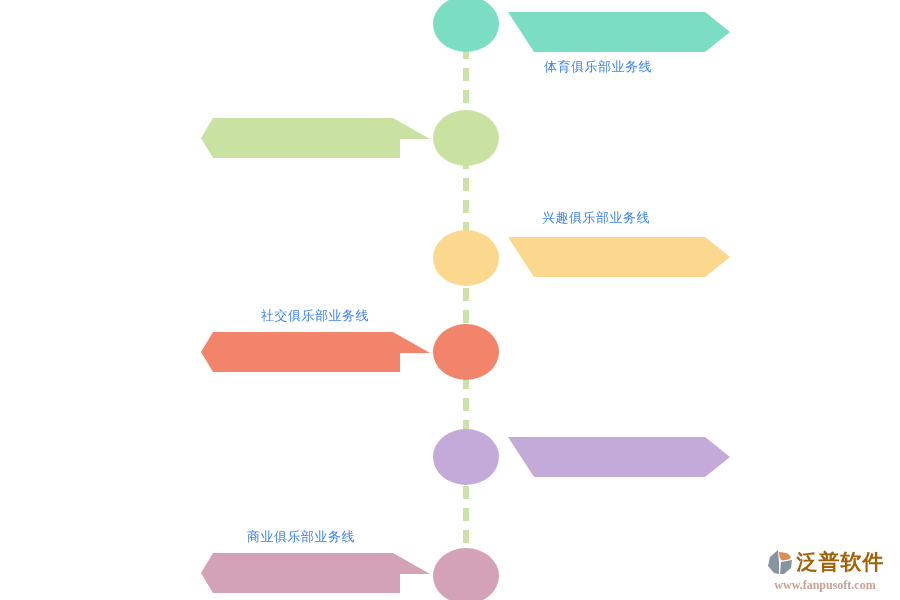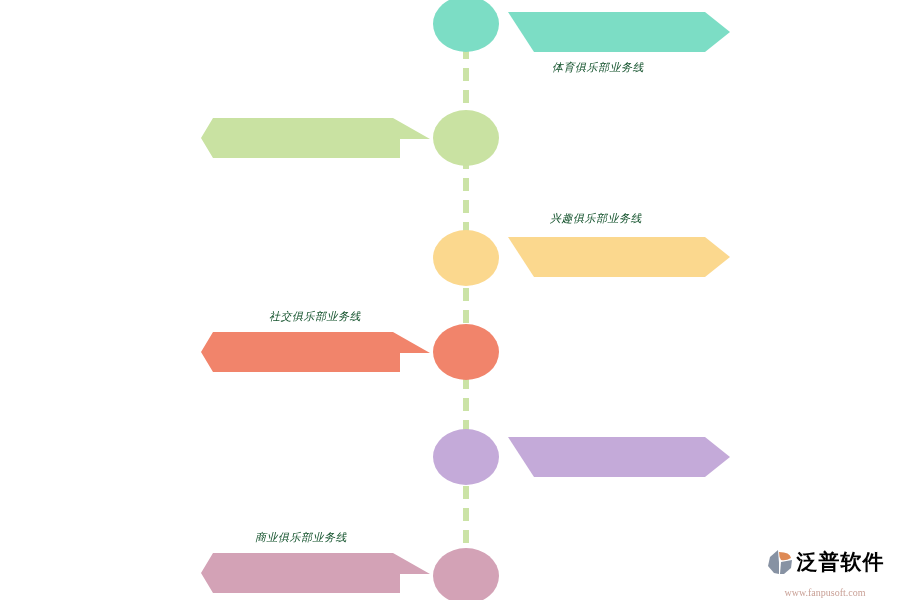--- a/index.html
+++ b/index.html
@@ -15,25 +15,24 @@
     position: absolute;
     left: 0; top: 0;
     width: 900px; height: 600px;
     display: block;
   }
   .label-layer { position: absolute; left: 0; top: 0; width: 900px; height: 600px; }
   .item-label {
     position: absolute;
     transform: translate(-50%, -50%);
     white-space: nowrap;
-    font-size: 11px;
-    color: #14532d;
+    font-size: 13px;
+    color: #3b82f6;
     font-family: "Liberation Serif", "DejaVu Serif", serif;
     letter-spacing: 0.5px;
-    font-style: italic;
   }
   .watermark {
     position: absolute;
     left: 752px;
     top: 547px;
     width: 146px;
     text-align: center;
     user-select: none;
   }
   .wm-row {
@@ -44,23 +43,23 @@
     height: 30px;
   }
   .wm-logo { width: 28px; height: 27px; flex: 0 0 auto; }
   .wm-brand {
     font-size: 21px;
     font-weight: bold;
     letter-spacing: 1px;
     font-family: "Liberation Serif", "DejaVu Serif", serif;
   }
   .wm-url {
-    margin-top: 10px;
-    font-size: 10px;
-    font-weight: normal;
+    margin-top: 1px;
+    font-size: 12px;
+    font-weight: bold;
     font-family: "Liberation Serif", "DejaVu Serif", serif;
   }
 </style>
 </head>
 <body>
 
 <div class="stage">
 
   <svg class="diagram-svg" id="shapes" viewBox="0 0 900 600" xmlns="http://www.w3.org/2000/svg">
       <line x1="466" y1="24" x2="466" y2="576" stroke="#cbe3a6" stroke-width="6" stroke-dasharray="13 9"></line>
@@ -97,18 +96,18 @@
       <div class="item-label" style="left: 301px; top: 537px;">商业俱乐部业务线</div>
     </div>
 
   <div class="watermark">
     <div class="wm-row">
       <svg class="wm-logo" viewBox="0 0 28 27">
         <path id="wm-logo-base1" d="M12 1 L4 8 L2 17 L8 24 L13 25 L13 14 Z" fill="#8792a3"></path>
         <path id="wm-logo-base2" d="M15 13 L26 11 L25 19 L18 25 L14 25 Z" fill="#8792a3"></path>
         <path id="wm-logo-accent" d="M13 3 Q24 3 25 9 Q20 12 15 11 Q13 8 13 3 Z" fill="#de8a55"></path>
       </svg>
-      <span class="wm-brand" style="color: #000000;">泛普软件</span>
+      <span class="wm-brand" style="color: #a16207;">泛普软件</span>
     </div>
     <div class="wm-url" style="color: rgb(201, 160, 150);">www.fanpusoft.com</div>
   </div>
 
 </div>
 
 </body></html>

